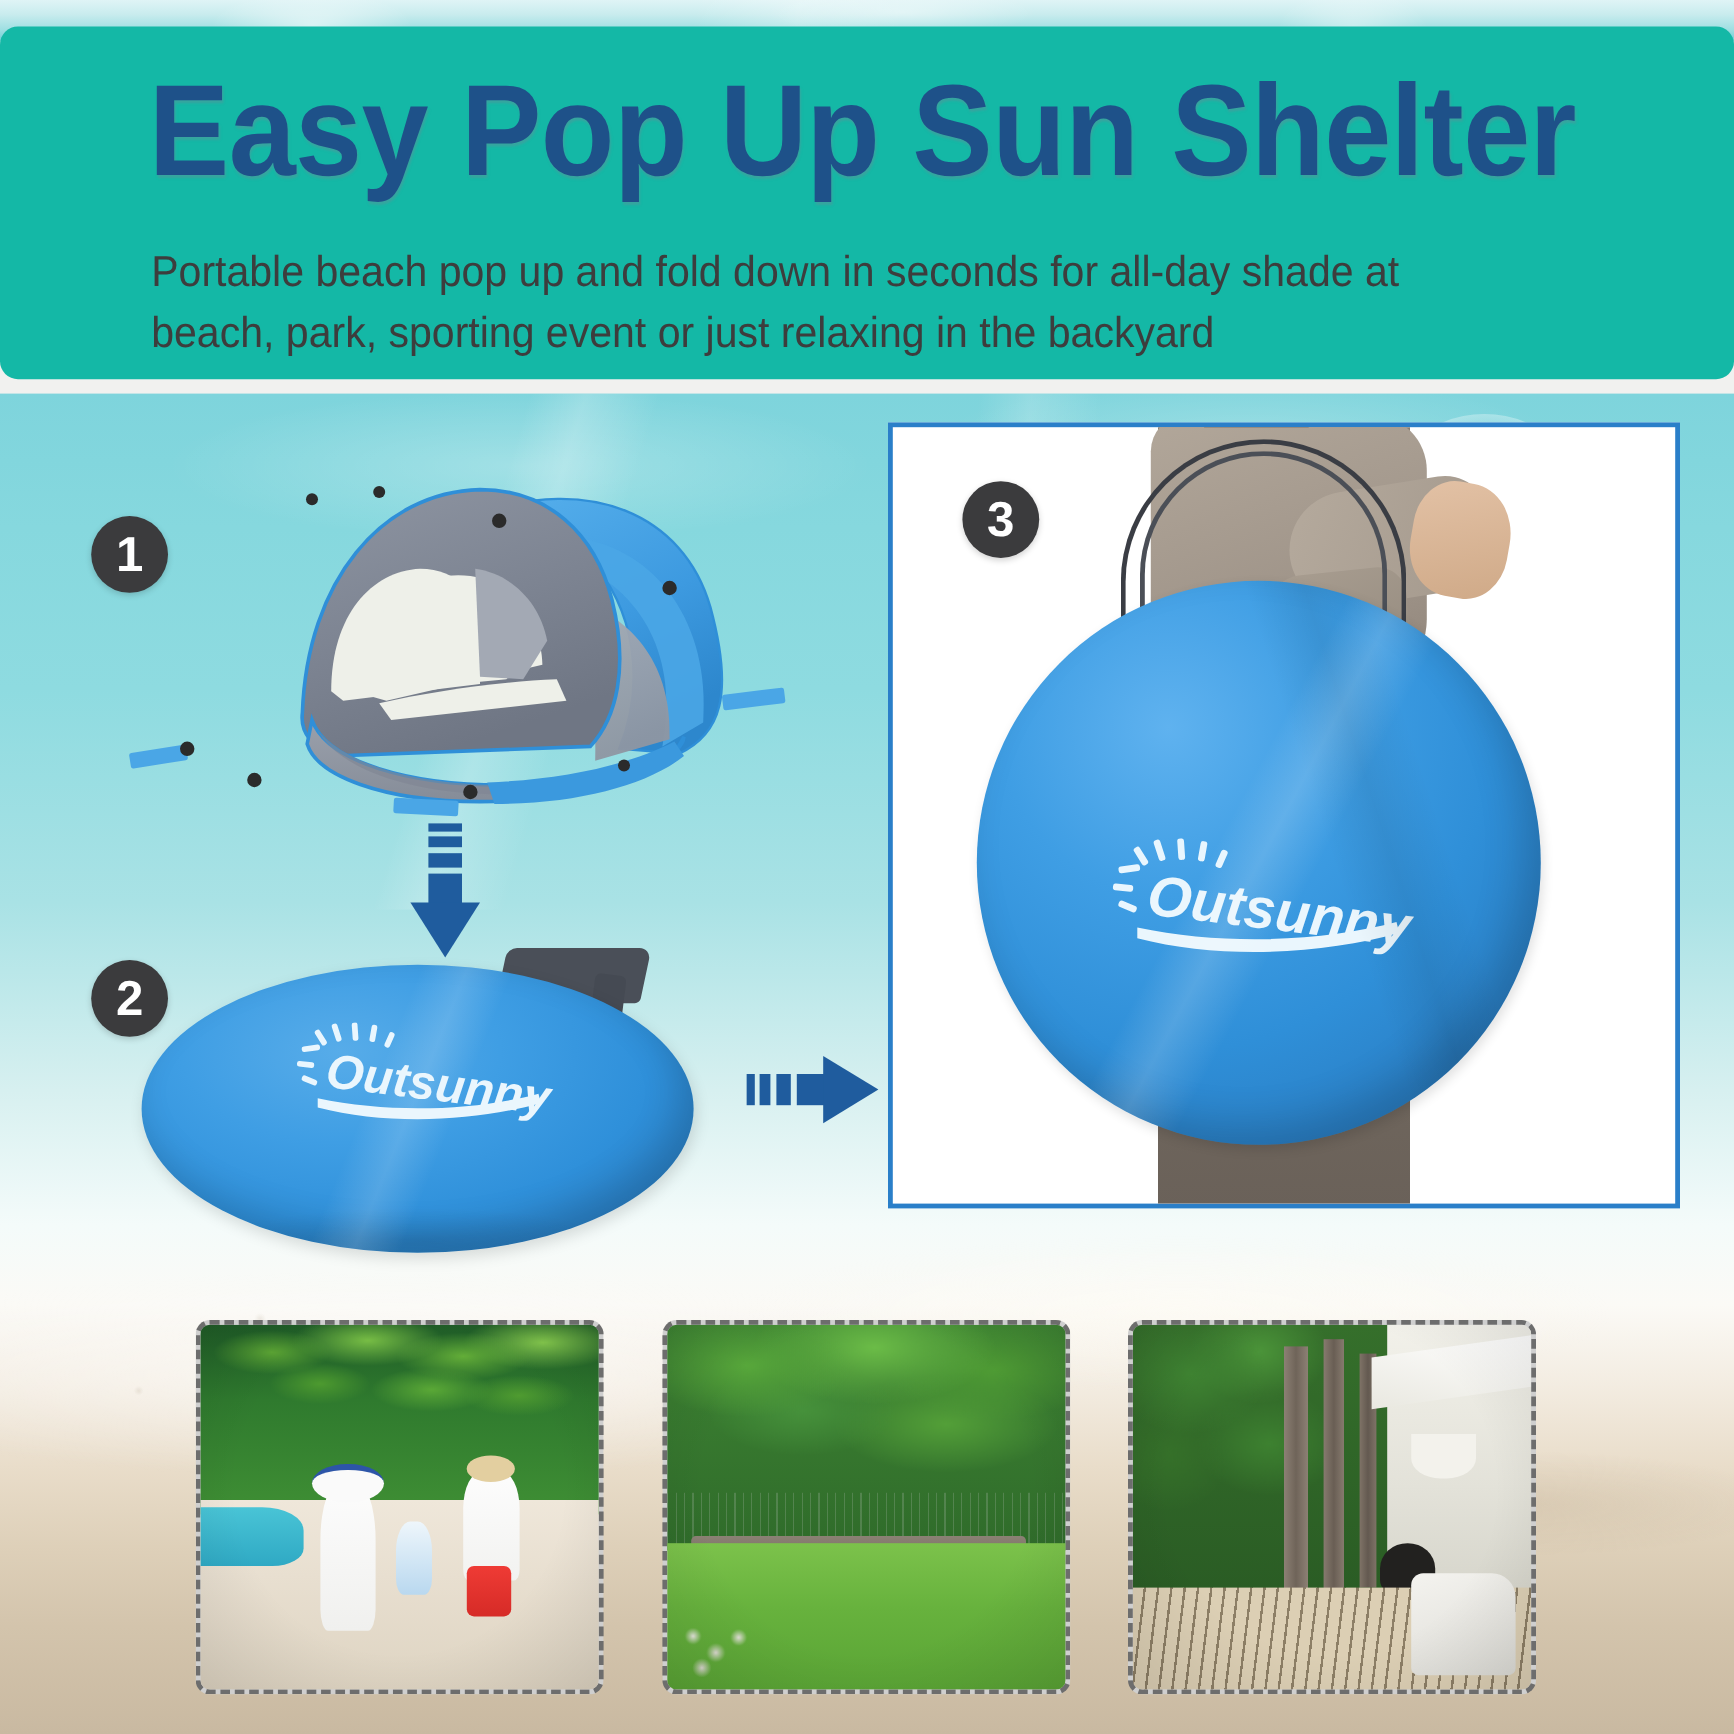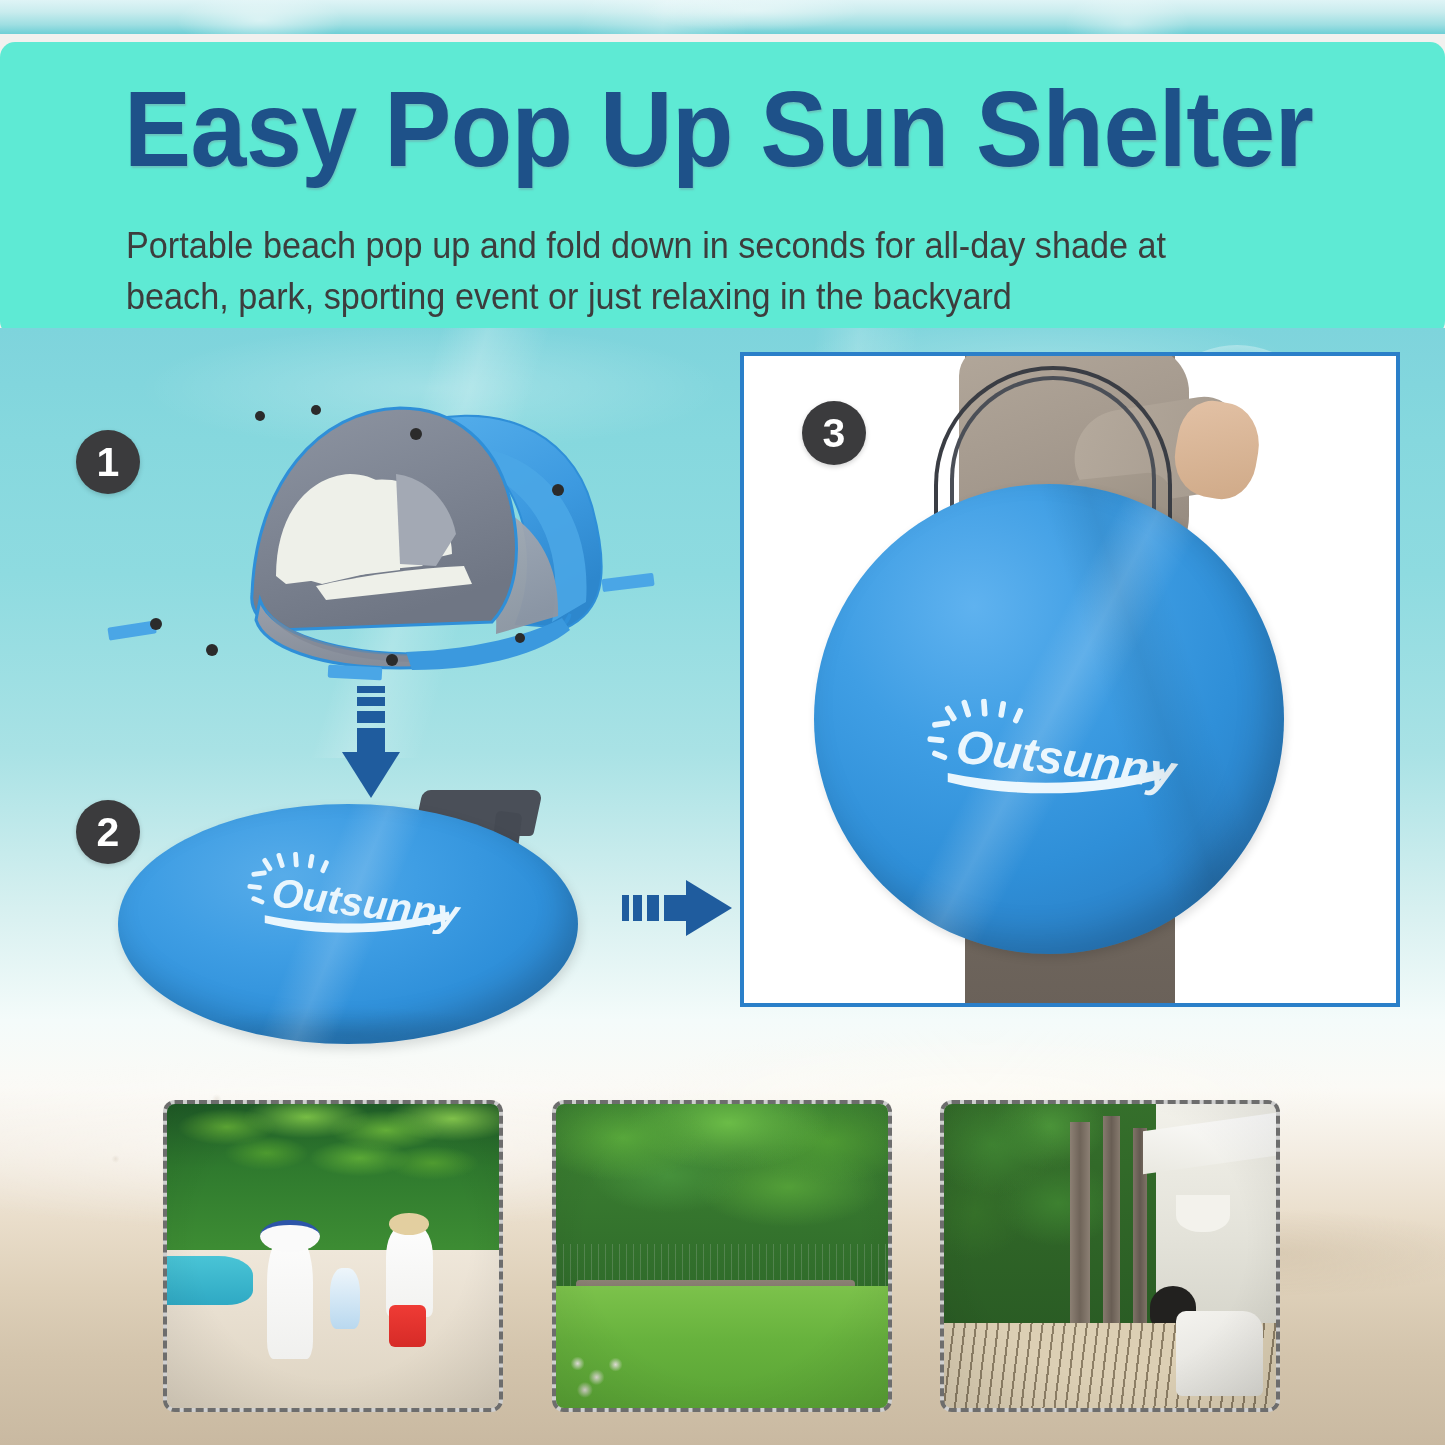--- a/index.html
+++ b/index.html
@@ -26,22 +26,22 @@
     content:"";position:absolute;inset:0;
     background:
       radial-gradient(ellipse 120px 40px at 18% 60%, rgba(255,255,255,.55), transparent 70%),
       radial-gradient(ellipse 160px 30px at 52% 30%, rgba(255,255,255,.45), transparent 70%),
       radial-gradient(ellipse 90px 50px at 78% 70%, rgba(255,255,255,.40), transparent 70%),
       linear-gradient(100deg, transparent 40%, rgba(255,255,255,.28) 46%, transparent 52%);
   }
 
   
   .header{
-    position:absolute;left:0;top:42px;width:1445px;height:294px;
-    background:#5eead4;
+    position:absolute;left:0;top:22px;width:1445px;height:294px;
+    background:#14b8a6;
     border-radius:15px;
   }
   .title{
     position:absolute;left:124px;top:32px;
     font-family:"Liberation Sans Narrow","Liberation Sans",sans-serif;
     font-weight:bold;
     font-size:108px;
     line-height:1.02;
     letter-spacing:-0.5px;
     color:#1e5189;

